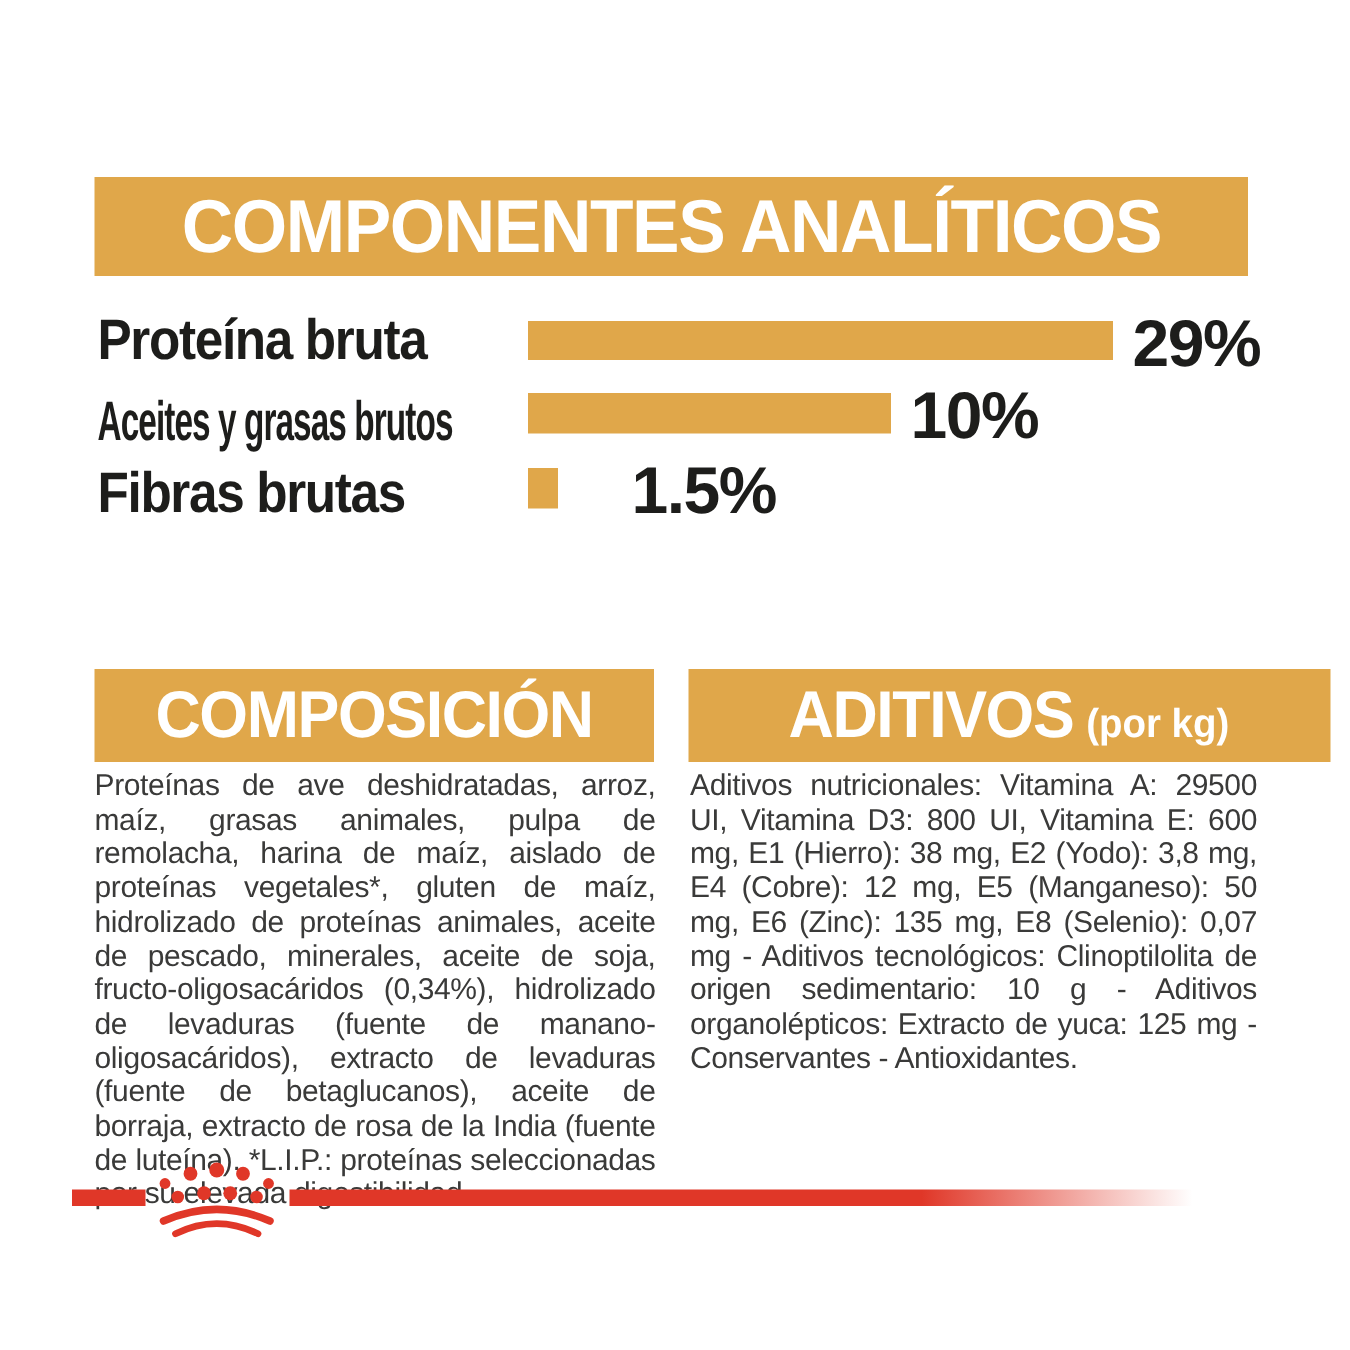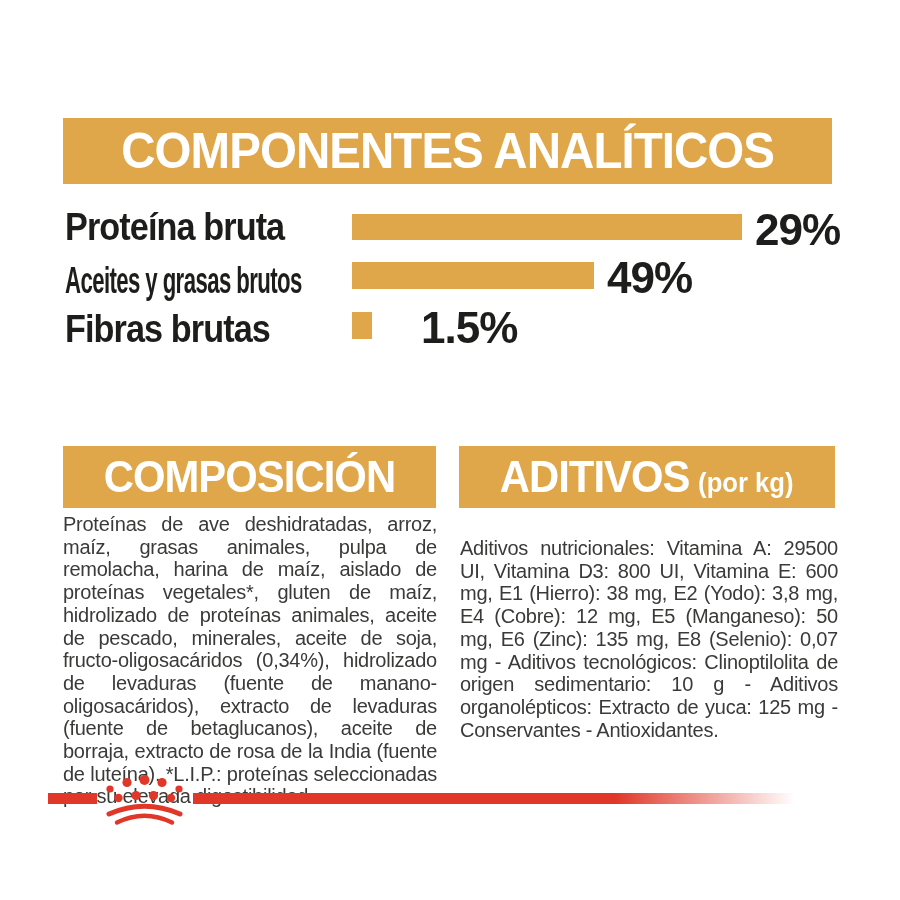--- a/index.html
+++ b/index.html
@@ -17,21 +17,21 @@
     position:absolute;
     background:var(--gold);
     color:#ffffff;
     display:flex;align-items:center;justify-content:center;
     font-weight:700;
   }
   .banner-main{left:63px;top:118px;width:769px;height:66px;}
   .banner-main .banner-text{font-size:50px;letter-spacing:-1px;transform:scaleX(0.95);white-space:nowrap;}
   .banner-comp{left:63px;top:446px;width:373px;height:62px;}
   .banner-comp .banner-text{font-size:44px;letter-spacing:-1px;transform:scaleX(0.95);white-space:nowrap;}
-  .banner-add{left:459px;top:446px;width:376px;height:62px;align-items:center;}
+  .banner-add{left:459px;top:446px;width:428px;height:62px;align-items:center;}
   .banner-add .banner-inner{display:flex;align-items:baseline;gap:9px;white-space:nowrap;transform:scaleX(0.95);}
   .banner-add .banner-text{font-size:44px;letter-spacing:-1px;}
   .banner-add .banner-suffix{font-size:27px;font-weight:700;}
 
   
   .bar-label{
     position:absolute;left:65px;
     font-weight:700;color:var(--head);
     letter-spacing:-1px;white-space:nowrap;
     transform-origin:left top;
@@ -56,21 +56,21 @@
   .val-2{top:303px;}
 
   
   .body-text{
     position:absolute;margin:0;
     color:var(--body);
     font-size:20px;line-height:22.7px;letter-spacing:-0.25px;
     text-align:justify;
   }
   .body-left{left:63px;top:513px;width:374px;}
-  .body-right{left:460px;top:537px;width:378px;}
+  .body-right{left:460px;top:513px;width:378px;}
 
   
   .rule-left{
     position:absolute;left:48px;top:793px;width:49px;height:11px;
     background:var(--red);
   }
   .rule-right{
     position:absolute;left:193px;top:793px;width:602px;height:11px;
     background:linear-gradient(to right,var(--red) 0%,var(--red) 70%,rgba(224,55,40,0) 100%);
   }
@@ -85,21 +85,21 @@
     <span class="banner-text">COMPONENTES ANALÍTICOS</span>
   </div>
 
   <div>
     <span class="bar-label label-0">Proteína bruta</span>
     <div class="bar bar-0" style="width: 390px;"></div>
     <span class="bar-value val-0" style="left: 755px;">29%</span>
 
     <span class="bar-label label-1">Aceites y grasas brutos</span>
     <div class="bar bar-1" style="width: 242px;"></div>
-    <span class="bar-value val-1" style="left: 607px;">49%</span>
+    <span class="bar-value val-1" style="left: 607px;">10%</span>
 
     <span class="bar-label label-2">Fibras brutas</span>
     <div class="bar bar-2" style="width: 20px;"></div>
     <span class="bar-value val-2" style="left: 385px; margin-left: 36px;">1.5%</span>
   </div>
 
   <div class="banner banner-comp">
     <span class="banner-text">COMPOSICIÓN</span>
   </div>
   <p class="body-text body-left">Proteínas de ave deshidratadas, arroz, maíz, grasas animales, pulpa de remolacha, harina de maíz, aislado de proteínas vegetales*, gluten de maíz, hidrolizado de proteínas animales, aceite de pescado, minerales, aceite de soja, fructo-oligosacáridos (0,34%), hidrolizado de levaduras (fuente de manano-oligosacáridos), extracto de levaduras (fuente de betaglucanos), aceite de borraja, extracto de rosa de la India (fuente de luteína). *L.I.P.: proteínas seleccionadas por su elevada digestibilidad.</p>

